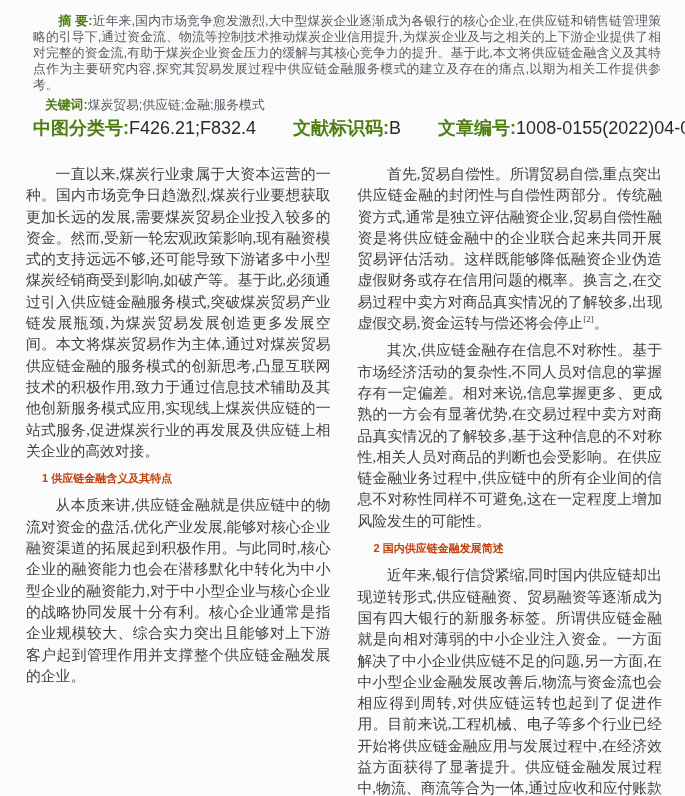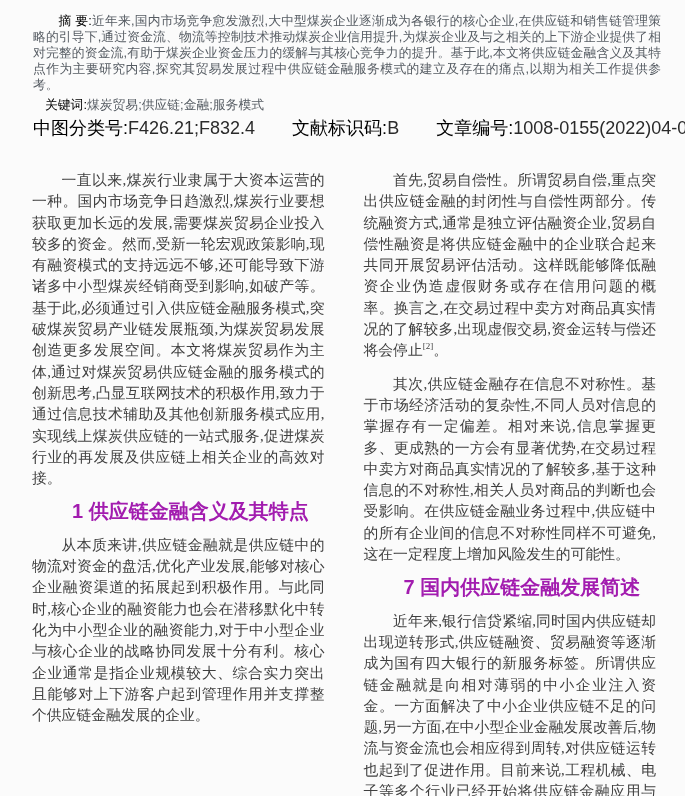--- a/index.html
+++ b/index.html
@@ -24,22 +24,22 @@
   }
   .abstract-p {
     margin: 0;
     font-size: 12.8px;
     line-height: 16px;
     text-align: justify;
     text-indent: 2em;
     color: #565c63;
   }
   .lbl {
-    font-weight: normal;
-    color: #000000;
+    font-weight: bold;
+    color: #4d7c0f;
   }
   .keywords-p {
     margin: 4px 0 0 12px;
     font-size: 12.8px;
     line-height: 16px;
     text-indent: 0;
     color: #565c63;
   }
   .meta-line {
     display: flex;
@@ -57,30 +57,30 @@
     gap: 15px;
   }
   .col {
     width: 318px;
     font-size: 14.8px;
     line-height: 21.3px;
     text-align: justify;
     color: #3f3f3f;
   }
   .col p {
-    margin: 12px;
+    margin: 6px;
     text-indent: 2em;
   }
   .col h3 {
-    margin: 12px;
-    font-size: 20px;
+    margin: 0;
+    font-size: 11px;
     line-height: 21.3px;
     font-weight: bold;
     text-indent: 2em;
-    color: #a21caf;
+    color: #c2410c;
     font-family: "Liberation Sans", sans-serif;
   }
   sup.cite {
     font-size: 9px;
     line-height: 0;
     vertical-align: super;
   }
 </style>
 </head>
 <body>
@@ -113,19 +113,19 @@
       <p>一直以来,煤炭行业隶属于大资本运营的一种。国内市场竞争日趋激烈,煤炭行业要想获取更加长远的发展,需要煤炭贸易企业投入较多的资金。然而,受新一轮宏观政策影响,现有融资模式的支持远远不够,还可能导致下游诸多中小型煤炭经销商受到影响,如破产等。基于此,必须通过引入供应链金融服务模式,突破煤炭贸易产业链发展瓶颈,为煤炭贸易发展创造更多发展空间。本文将煤炭贸易作为主体,通过对煤炭贸易供应链金融的服务模式的创新思考,凸显互联网技术的积极作用,致力于通过信息技术辅助及其他创新服务模式应用,实现线上煤炭供应链的一站式服务,促进煤炭行业的再发展及供应链上相关企业的高效对接。</p>
       <h3>1 供应链金融含义及其特点</h3>
       <p>从本质来讲,供应链金融就是供应链中的物流对资金的盘活,优化产业发展,能够对核心企业融资渠道的拓展起到积极作用。与此同时,核心企业的融资能力也会在潜移默化中转化为中小型企业的融资能力,对于中小型企业与核心企业的战略协同发展十分有利。核心企业通常是指企业规模较大、综合实力突出且能够对上下游客户起到管理作用并支撑整个供应链金融发展的企业。</p>
     </div>
 
     <div class="col">
       <p>
         <span>首先,贸易自偿性。所谓贸易自偿,重点突出供应链金融的封闭性与自偿性两部分。传统融资方式,通常是独立评估融资企业,贸易自偿性融资是将供应链金融中的企业联合起来共同开展贸易评估活动。这样既能够降低融资企业伪造虚假财务或存在信用问题的概率。换言之,在交易过程中卖方对商品真实情况的了解较多,出现虚假交易,资金运转与偿还将会停止</span><sup class="cite">[2]</sup><span>。</span>
       </p>
       <p>其次,供应链金融存在信息不对称性。基于市场经济活动的复杂性,不同人员对信息的掌握存有一定偏差。相对来说,信息掌握更多、更成熟的一方会有显著优势,在交易过程中卖方对商品真实情况的了解较多,基于这种信息的不对称性,相关人员对商品的判断也会受影响。在供应链金融业务过程中,供应链中的所有企业间的信息不对称性同样不可避免,这在一定程度上增加风险发生的可能性。</p>
-      <h3>7 国内供应链金融发展简述</h3>
+      <h3>2 国内供应链金融发展简述</h3>
       <p>近年来,银行信贷紧缩,同时国内供应链却出现逆转形式,供应链融资、贸易融资等逐渐成为国有四大银行的新服务标签。所谓供应链金融就是向相对薄弱的中小企业注入资金。一方面解决了中小企业供应链不足的问题,另一方面,在中小型企业金融发展改善后,物流与资金流也会相应得到周转,对供应链运转也起到了促进作用。目前来说,工程机械、电子等多个行业已经开始将供应链金融应用与发展过程中,在经济效益方面获得了显著提升。供应链金融发展过程中,物流、商流等合为一体,通过应收和应付账款的盘活促进社会资金的增加,同时也为社会商品及资金流动提供动力。近十年是煤炭行业发展的黄金时期,供应链金</p>
     </div>
 
   </div>
 
 </div>
 
 </body></html>

